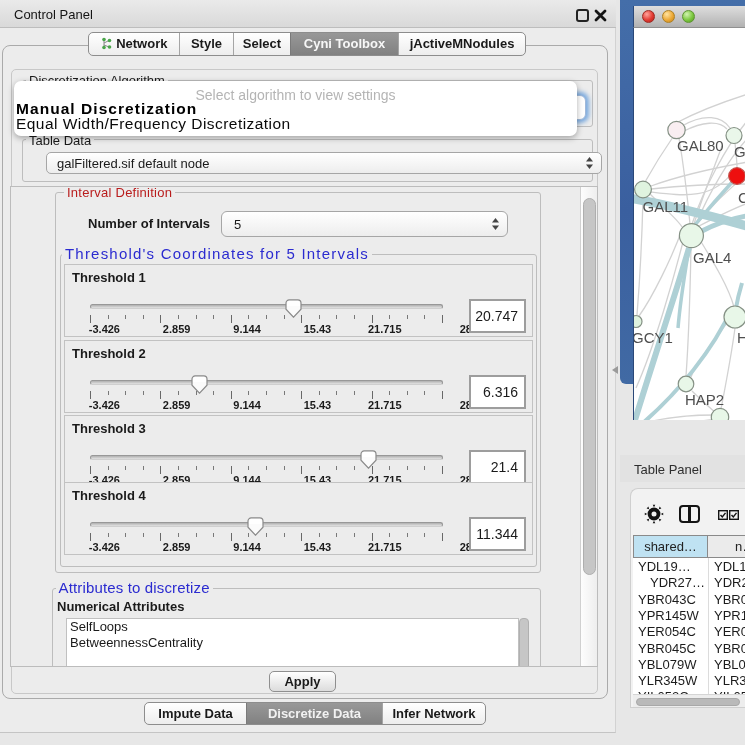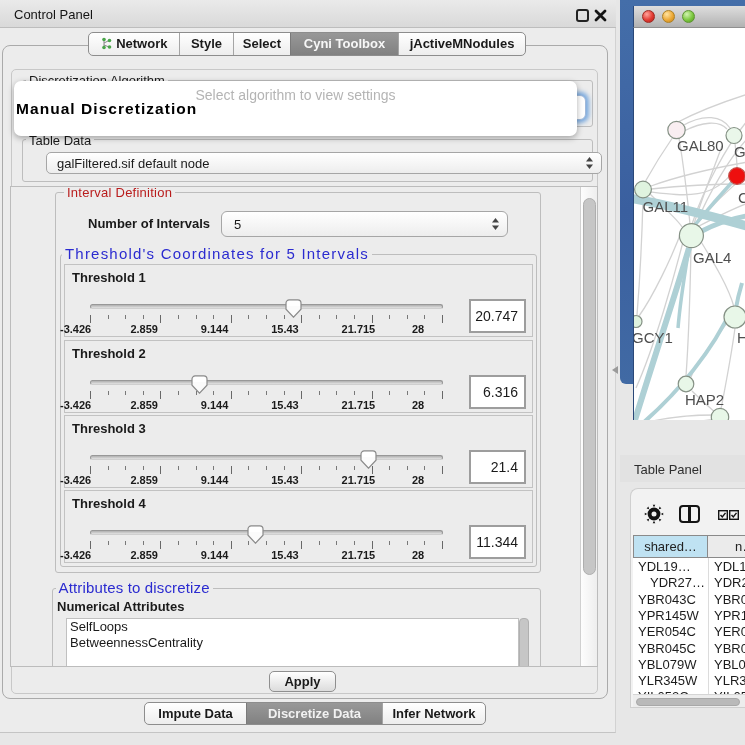--- a/index.html
+++ b/index.html
@@ -26,21 +26,21 @@
 
 .combo{position:absolute;background:linear-gradient(#ffffff,#ededed);border:1px solid #a6a6a6;border-radius:5px;font-size:13px}
 .combo .ctext{position:absolute;left:10px;top:3px}
 .arr{position:absolute;right:7px;top:50%;margin-top:-7px;width:9px;height:14px}
 
 .tbox{position:absolute;left:53px;width:469px;height:73px;border:1px solid #c2c2c2;background:#ececec}
 .tbox .tt{position:absolute;left:7px;top:5px;font-size:13px;font-weight:bold}
 .groove{position:absolute;left:25px;top:39px;width:353px;height:5px;border-radius:3px;background:linear-gradient(#b0b0b0,#e2e2e2);border:1px solid #989898;border-bottom-color:#cfcfcf}
 .minor{position:absolute;left:25px;top:50px;width:354px;height:4px;background:repeating-linear-gradient(90deg,#787878 0,#787878 1px,transparent 1px,transparent 17.6px)}
 .major{position:absolute;top:50px;width:1px;height:8px;background:#686868}
-.tlab{position:absolute;top:58px;width:60px;text-align:left;font-size:11px;font-weight:bold;color:#1a1a1a}
+.tlab{position:absolute;top:58px;width:60px;text-align:right;font-size:11px;font-weight:bold;color:#1a1a1a}
 .thumb{position:absolute;top:34px}
 .vfield{position:absolute;left:404px;top:34px;width:57px;height:34px;background:#fff;border:2px solid #9d9d9d;font-size:14px;display:flex;align-items:center;justify-content:flex-end;padding-right:6px}
 
 #attrlist{left:55px;top:431px;width:453px;height:62px;background:#fff;border:1px solid #c0c0c0;font-size:13px;overflow:hidden}
 #attrlist div{padding-left:3px;line-height:16.3px}
 
 #applybtn{left:269px;top:671px;width:67px;height:21px;border:1px solid #8f8f8f;border-radius:5px;background:linear-gradient(#ffffff,#dcdcdc);font-size:13px;font-weight:bold;text-align:center;line-height:19px}
 #bottabs{left:144px;top:702px;height:23px;display:flex;border:1px solid #8d8d8d;border-radius:5px;overflow:hidden;background:linear-gradient(#fff,#ededed)}
 #bottabs .seg{font-size:13px;font-weight:bold;line-height:21px;text-align:center;border-left:1px solid #a5a5a5}
 #bottabs .seg:first-child{border-left:none}
@@ -179,21 +179,21 @@
       <div class="tlab" style="left:276.6px">21.715</div>
       <div class="tlab" style="left:347.0px">28</div>
       <div class="thumb" style="left:294.5px">
         <svg width="17" height="19" style="position:absolute">
           <path d="M4.2 0.9 h8.6 a3.2 3.2 0 0 1 3.2 3.2 v6.1 L8.5 18.2 L1 10.2 V4.1 a3.2 3.2 0 0 1 3.2-3.2 Z" fill="#fbfbfb" stroke="#8a8a8a" stroke-width="1.2"></path>
           <path d="M4.5 2 h8 a2.4 2.4 0 0 1 2.4 2.4 v2.6 h-12.8 v-2.6 a2.4 2.4 0 0 1 2.4-2.4 Z" fill="#ffffff" opacity="0.9"></path>
         </svg>
       </div>
       <div class="vfield">21.4</div>
     </div>
-    <div class="tbox" style="top:303px">
+    <div class="tbox" style="top:295px">
       <div class="tt">Threshold 4</div>
       <div class="groove"></div>
       <div class="minor"></div>
       <div class="major" style="left:25.0px"></div>
       <div class="major" style="left:95.4px"></div>
       <div class="major" style="left:165.8px"></div>
       <div class="major" style="left:236.2px"></div>
       <div class="major" style="left:306.6px"></div>
       <div class="major" style="left:377.0px"></div>
       <div class="tlab" style="left:-5.0px">-3.426</div>
@@ -223,20 +223,21 @@
 </div>
 <div class="abs" id="applybtn">Apply</div>
 <div class="abs" id="bottabs">
     <div class="seg" style="width:101px">Impute Data</div>
     <div class="seg sel" style="width:136px">Discretize Data</div>
     <div class="seg" style="width:103px">Infer Network</div>
   </div>
 <div class="abs" id="popup">
     <div class="abs" style="left:0;top:6px;width:563px;text-align:center;color:#b4b4b4;font-size:14px">Select algorithm to view settings</div>
     <div class="abs b" style="left:2px;top:19px;color:#000;font-size:15.5px;letter-spacing:1.05px">Manual Discretization</div>
+    <div class="abs" style="left:2px;top:34px;color:#0a0a0a;font-size:15.5px;letter-spacing:0.45px">Equal Width/Frequency Discretization</div>
   </div>
 <div class="abs" id="netwin">
 <div class="abs" id="nettitle">
       <div class="light" style="left:7.5px;background:radial-gradient(circle at 35% 30%,#ffa39b,#e23b33 55%,#ad1f19);border:1px solid #9c2a22"></div>
       <div class="light" style="left:27.5px;background:radial-gradient(circle at 35% 30%,#ffe3a0,#eca937 55%,#c07f17);border:1px solid #ad8023"></div>
       <div class="light" style="left:47.5px;background:radial-gradient(circle at 35% 30%,#d2f3b0,#7cc83f 55%,#539423);border:1px solid #5d9431"></div>
     </div>
 <div class="abs" id="canvas">
       <svg width="112" height="392" style="position:absolute;left:0;top:0">
         <path d="M42,95 C 70,80 95,72 114,66" stroke="#d2d2d2" stroke-width="1.3" fill="none"></path>

